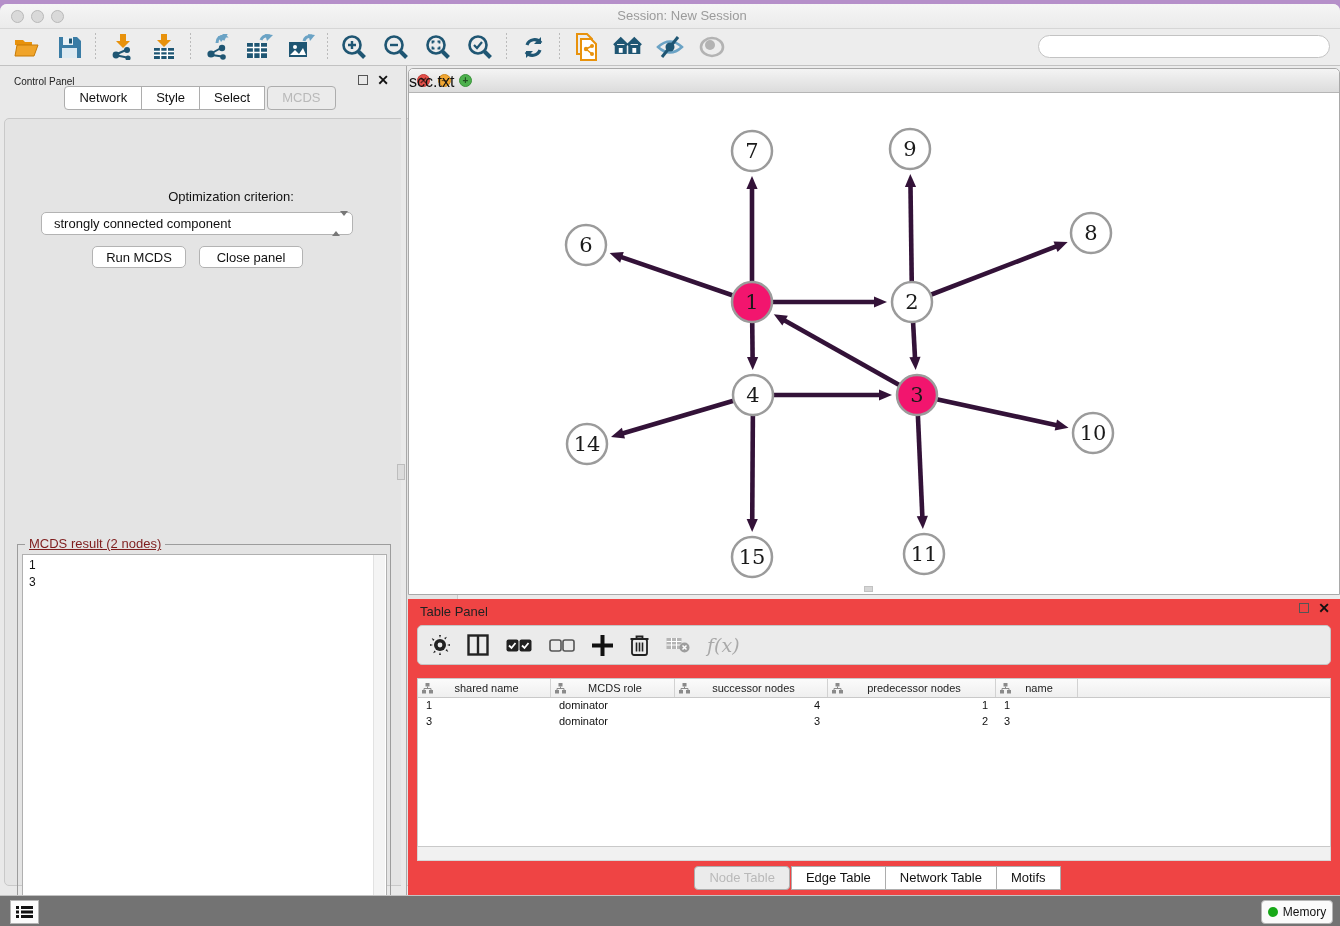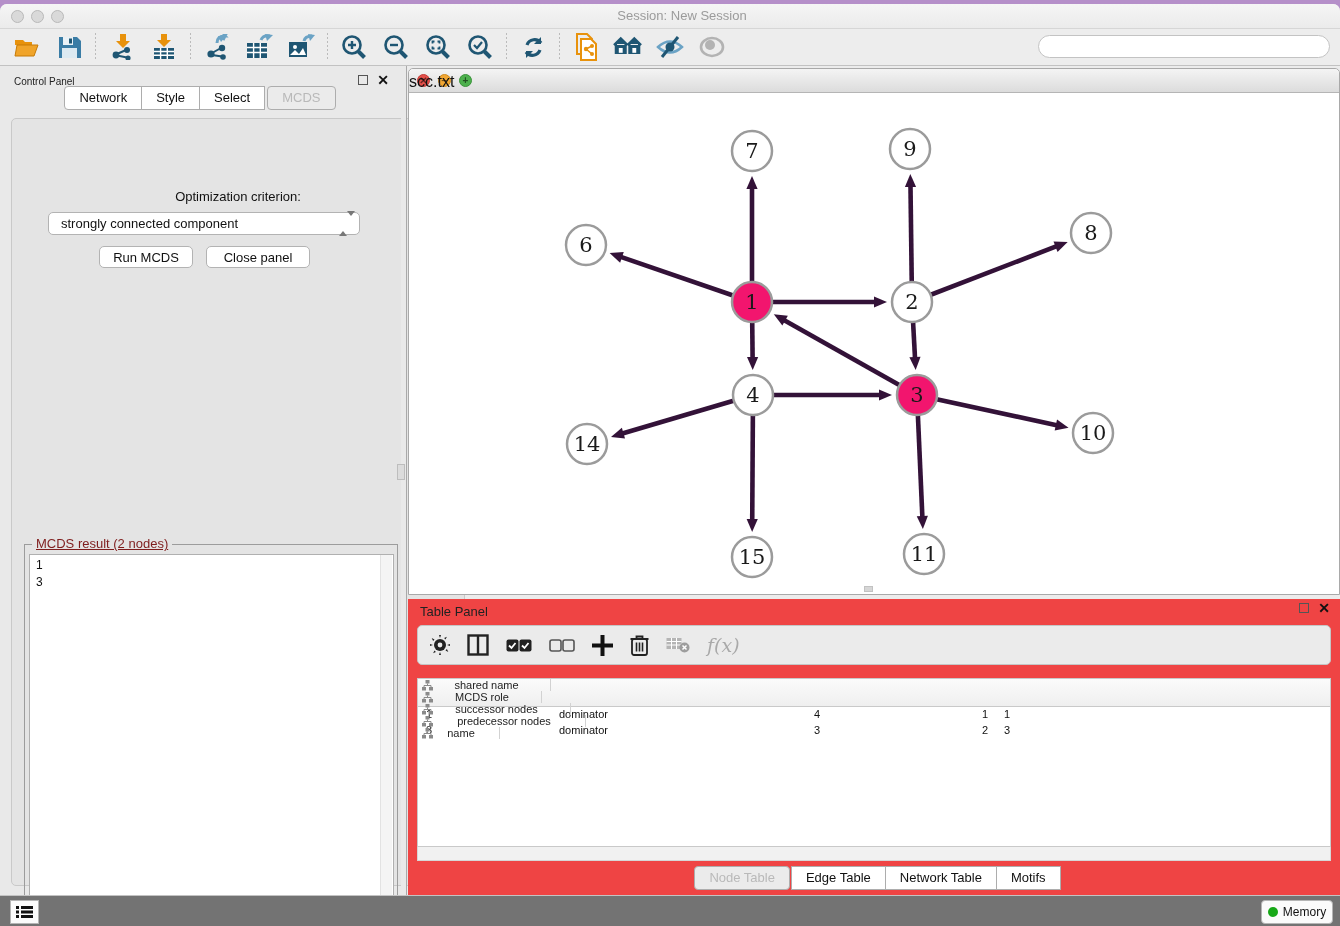--- a/index.html
+++ b/index.html
@@ -33,21 +33,21 @@
   #control-panel { position:absolute; left:0; top:62px; width:401px; height:829px; background:#e9e9e9; }
   #cp-title { position:absolute; left:14px; top:10px; font-size:10px; color:#222; }
   .panel-btns { position:absolute; top:9px; display:flex; gap:9px; align-items:center; }
   .float-glyph { width:10px; height:10px; border:1.5px solid #555; display:inline-block; }
   .close-glyph { font-size:14px; font-weight:bold; color:#111; line-height:10px; }
   #cp-tabs { position:absolute; left:0; top:20px; width:100%; display:flex; justify-content:center; z-index:3; }
   .tab { font-size:13px; padding:3px 14px 4px; background:#fff; border:1px solid #adadad;
     margin-left:-1px; color:#111; }
   .tab.first { border-radius:4px 0 0 4px; }
   .tab.selected-grey { background:#ebebeb; color:#b9b9b9; border-radius:4px; margin-left:2px; }
-  #cp-body { position:absolute; left:11px; top:52px; width:454px; height:768px;
+  #cp-body { position:absolute; left:4px; top:52px; width:454px; height:768px;
     background:#e4e4e4; border:1px solid #c9c9c9; border-radius:5px; }
   #opt-label { position:absolute; width:100%; text-align:center; top:70px; font-size:13px; color:#111; }
   #opt-select { position:absolute; left:36px; top:93px; width:312px; height:23px; background:#fff;
     border:1px solid #b3b3b3; border-radius:5px; font-size:13px; color:#111;
     display:flex; align-items:center; padding-left:12px; }
   #opt-stepper { position:absolute; right:8px; top:3px; width:12px; height:16px; }
   .chev-up { width:0; height:0; border-left:4px solid transparent; border-right:4px solid transparent;
     border-bottom:5px solid #777; margin:1px auto 2px; }
   .chev-dn { width:0; height:0; border-left:4px solid transparent; border-right:4px solid transparent;
     border-top:5px solid #777; margin:0 auto; }
@@ -82,22 +82,22 @@
 
   
   #table-panel { position:absolute; left:408px; top:595px; width:932px; height:296px; background:#ef4444; }
   #tp-title { position:absolute; left:12px; top:5px; font-size:13px; color:#222; }
   #tp-toolbar { position:absolute; left:9px; top:26px; width:914px; height:40px; background:#ebebeb;
     border:1px solid #c5c5c5; border-radius:5px; display:flex; align-items:center; padding-left:12px; }
   .tp-icon { margin-right:17px; display:flex; align-items:center; justify-content:center; }
   .fx { font-family:"DejaVu Serif",serif; font-style:italic; font-size:19px; color:#a9a9a9; }
   #tp-table { position:absolute; left:9px; top:79px; width:914px; height:169px; background:#fff;
     border:1px solid #c9c9c9; overflow:hidden; }
-  #tp-header { display:flex; height:28px; background:linear-gradient(#fbfbfb,#efefef);
-    border-bottom:1px solid #c9c9c9;flex-direction:column; }
+  #tp-header { display:flex; height:19px; background:linear-gradient(#fbfbfb,#efefef);
+    border-bottom:1px solid #c9c9c9; }
   .th { display:flex; align-items:center; border-right:1px solid #d2d2d2; font-size:11px;
     color:#222; position:relative; }
   .th .th-label { flex:1; text-align:center; padding-right:10px; }
   .tr { display:flex; height:16px; font-size:11px; color:#111; }
   .td { padding:1px 8px 0; overflow:hidden; white-space:nowrap; }
   #tp-hscroll { position:absolute; left:9px; top:248px; width:914px; height:14px;
     background:#f1f1f1; border:1px solid #d6d6d6; border-top:none; }
   #tp-tabs { position:absolute; left:0; top:267px; width:100%; display:flex; justify-content:center; }
 
   

